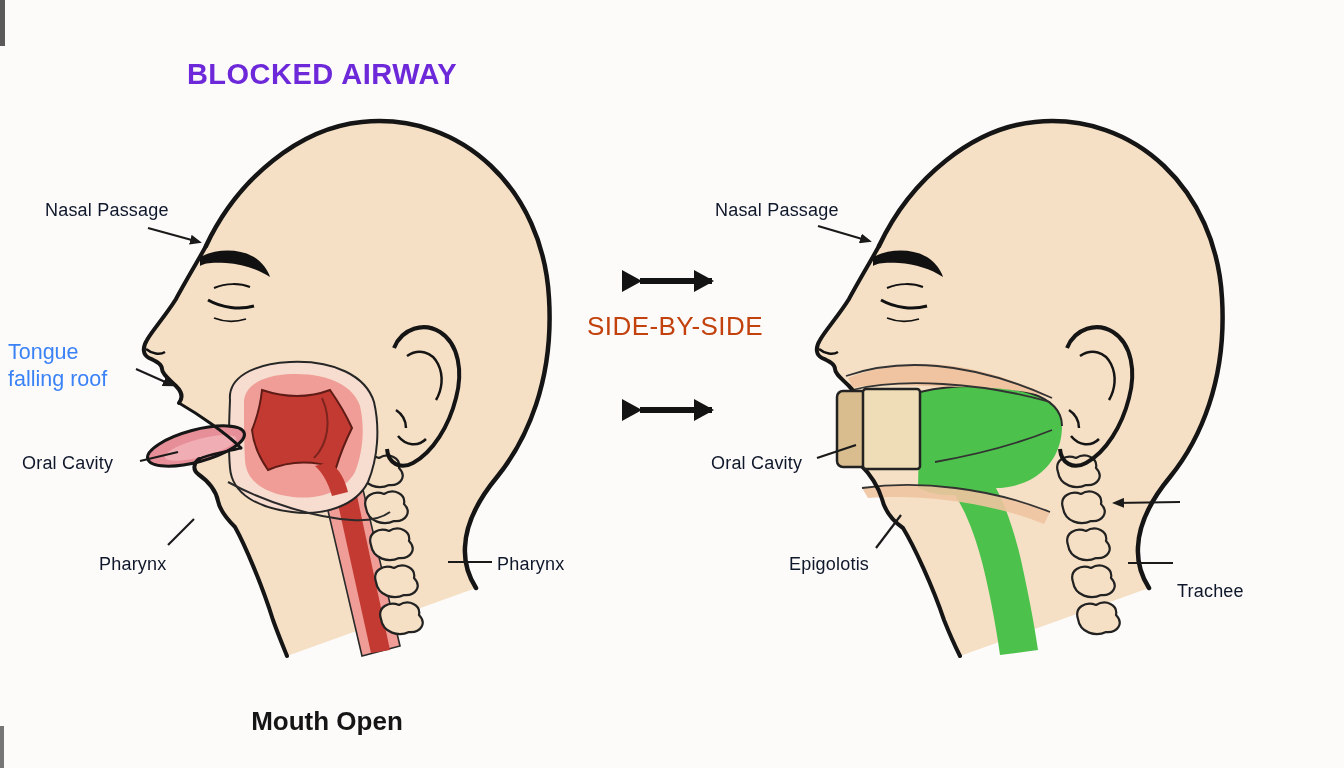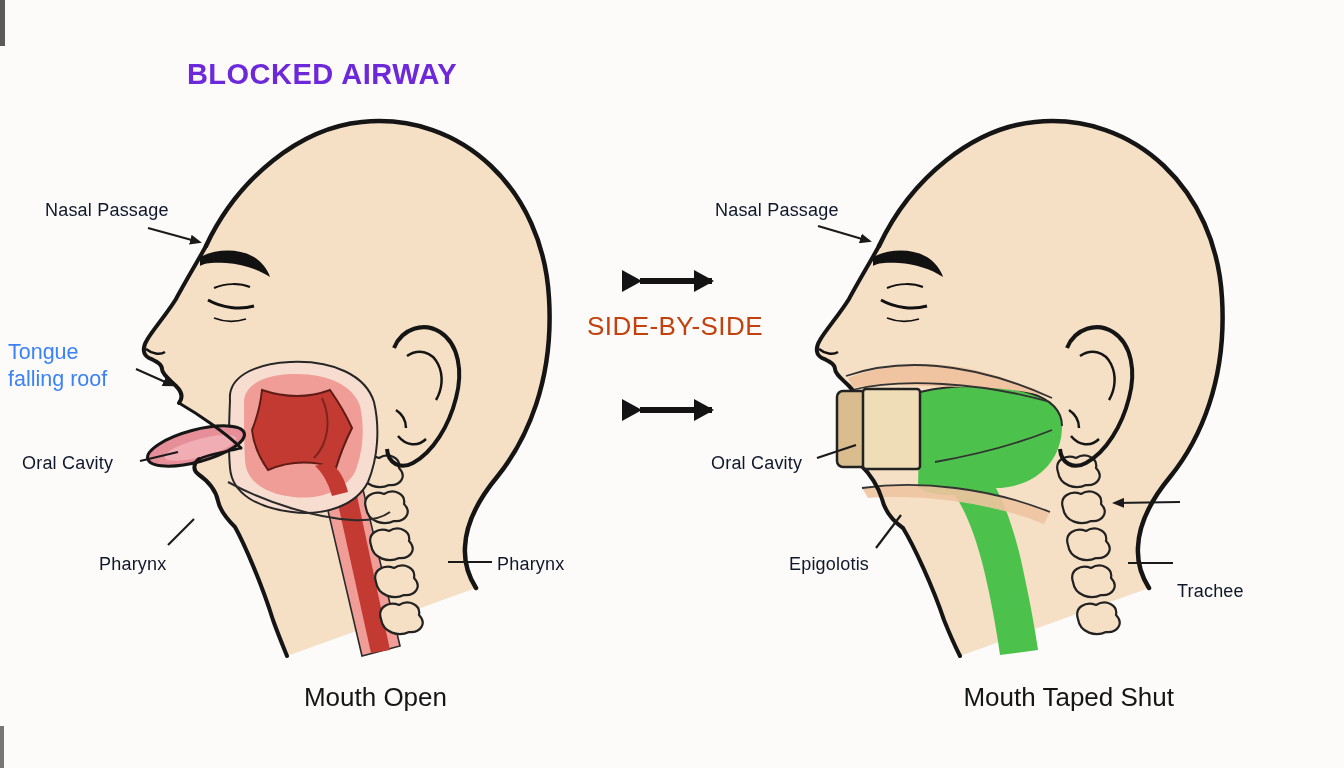--- a/index.html
+++ b/index.html
@@ -10,21 +10,21 @@
   .label{
     position:absolute;color:#0f172a;font-size:18px;line-height:26px;
     white-space:nowrap;letter-spacing:.2px;
   }
   .label-block{position:absolute;text-align:left;color:#3b82f6;font-size:21.5px;line-height:27px;}
   .panel-title{
     position:absolute;font-weight:700;font-size:29px;color:#6d28d9;
     text-align:center;letter-spacing:.5px;
   }
   .panel-caption{
-    position:absolute;font-weight:400;font-size:26px;color:#151515;text-align:right;
+    position:absolute;font-weight:700;font-size:26px;color:#151515;text-align:center;margin-top:24px;
   }
   .compare-text{
     position:absolute;left:545px;top:310px;width:260px;text-align:center;
     font-size:26px;line-height:32px;color:#c2410c;letter-spacing:.4px;
   }
   svg{position:absolute;left:0;top:0;}
 </style>
 </head>
 <body>
 
@@ -217,15 +217,14 @@
   </div>
   <div class="label" style="left:22px;top:450px;">Oral Cavity</div>
   <div class="label" style="left:99px;top:551px;">Pharynx</div>
   <div class="label" style="left:497px;top:551px;">Pharynx</div>
   <div class="panel-caption" style="left:207px;top:682px;width:240px;">Mouth Open</div>
 
   <div class="label" style="left:715px;top:197px;">Nasal Passage</div>
   <div class="label" style="left:711px;top:450px;">Oral Cavity</div>
   <div class="label" style="left:789px;top:551px;">Epigolotis</div>
   <div class="label" style="left:1177px;top:551px;margin-top:27px;">Trachee</div>
-  <div class="panel-caption" style="left:874px;top:682px;width:300px;">Mouth Taped Shut</div>
 
 </div>
 
 </body></html>

